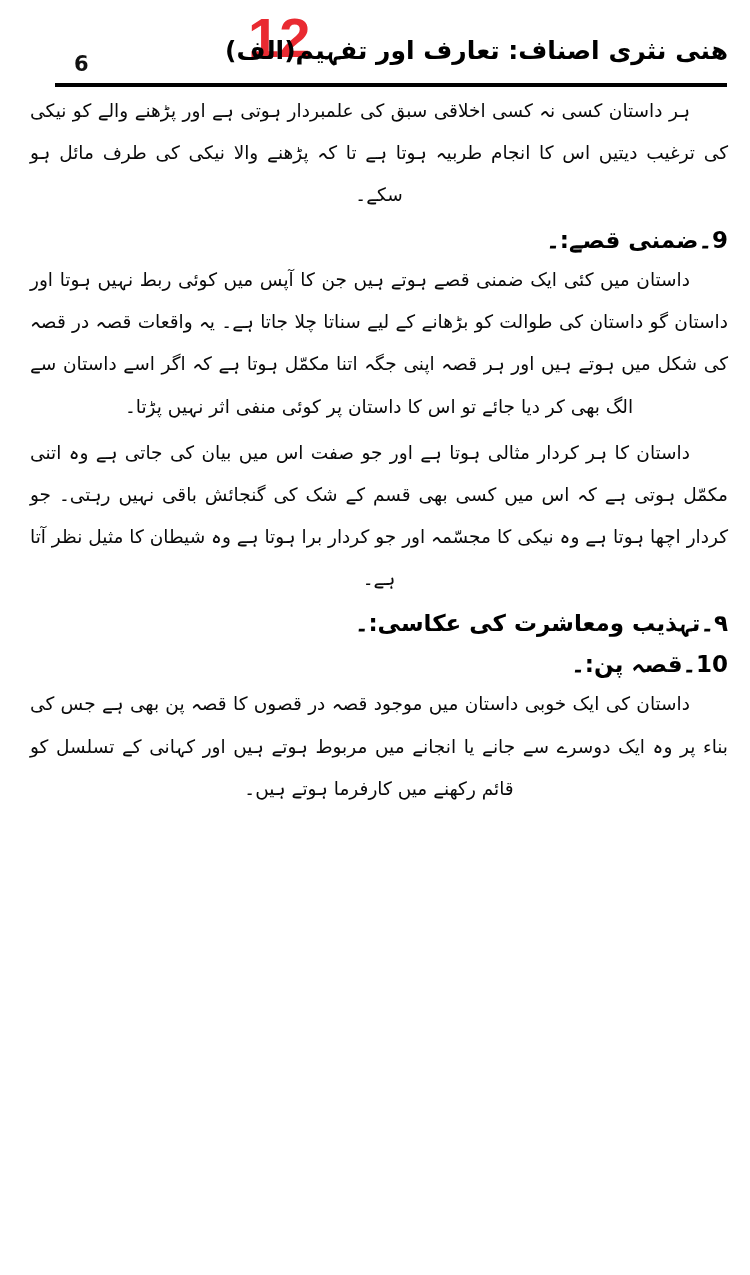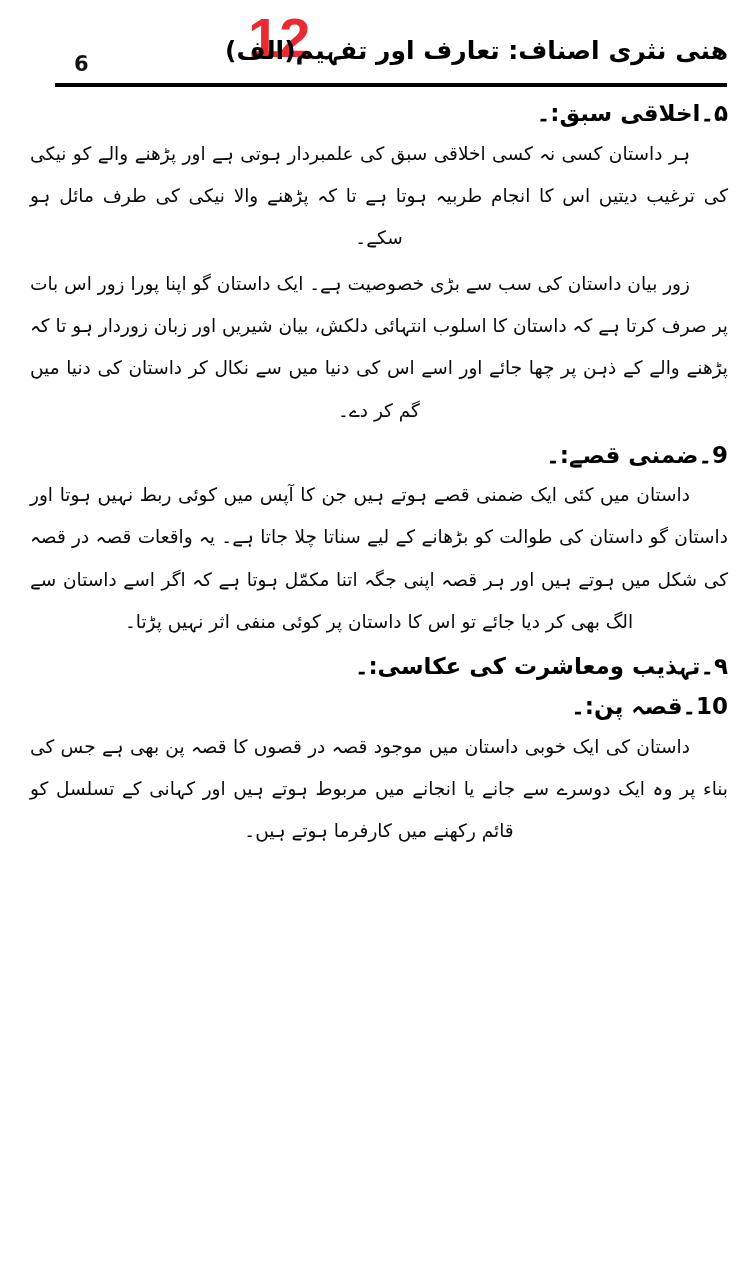--- a/index.html
+++ b/index.html
@@ -91,34 +91,33 @@
 
   <div class="page-num-top" style="color: rgb(233, 42, 49);">12</div>
 
   <div class="header-title" dir="rtl" lang="ur">ھنی نثری اصناف: تعارف اور تفہیم(الف)</div>
 
   <div class="header-rule"></div>
 
   <div class="content" dir="rtl" lang="ur">
 
     <div>
-      <div class="section-heading">۵۔اخلاقی سبق:۔</div>
       <p class="section-paragraph">ہر داستان کسی نہ کسی اخلاقی سبق کی علمبردار ہوتی ہے اور پڑھنے والے کو نیکی کی ترغیب دیتیں اس کا انجام طربیہ ہوتا ہے تا کہ پڑھنے والا نیکی کی طرف مائل ہو سکے۔</p>
     </div>
 
     <div>
-      <p class="section-paragraph">زور بیان داستان کی سب سے بڑی خصوصیت ہے۔ ایک داستان گو اپنا پورا زور اس بات پر صرف کرتا ہے کہ داستان کا اسلوب انتہائی دلکش، بیان شیریں اور زبان زوردار ہو تا کہ پڑھنے والے کے ذہن پر چھا جائے اور اسے اس کی دنیا میں سے نکال کر داستان کی دنیا میں گم کر دے۔</p>
     </div>
 
     <div>
       <div class="section-heading">9۔ضمنی قصے:۔</div>
       <p class="section-paragraph">داستان میں کئی ایک ضمنی قصے ہوتے ہیں جن کا آپس میں کوئی ربط نہیں ہوتا اور داستان گو داستان کی طوالت کو بڑھانے کے لیے سناتا چلا جاتا ہے۔ یہ واقعات قصہ در قصہ کی شکل میں ہوتے ہیں اور ہر قصہ اپنی جگہ اتنا مکمّل ہوتا ہے کہ اگر اسے داستان سے الگ بھی کر دیا جائے تو اس کا داستان پر کوئی منفی اثر نہیں پڑتا۔</p>
     </div>
 
     <div>
+      <p class="section-paragraph">داستان کا ہر کردار مثالی ہوتا ہے اور جو صفت اس میں بیان کی جاتی ہے وہ اتنی مکمّل ہوتی ہے کہ اس میں کسی بھی قسم کے شک کی گنجائش باقی نہیں رہتی۔ جو کردار اچھا ہوتا ہے وہ نیکی کا مجسّمہ اور جو کردار برا ہوتا ہے وہ شیطان کا مثیل نظر آتا ہے۔</p>
     </div>
 
     <div>
       <div class="section-heading">۹۔تہذیب ومعاشرت کی عکاسی:۔</div>
     </div>
 
 
     <div>
       <div class="section-heading">10۔قصہ پن:۔</div>
       <p class="section-paragraph">داستان کی ایک خوبی داستان میں موجود قصہ در قصوں کا قصہ پن بھی ہے جس کی بناء پر وہ ایک دوسرے سے جانے یا انجانے میں مربوط ہوتے ہیں اور کہانی کے تسلسل کو قائم رکھنے میں کارفرما ہوتے ہیں۔</p>

